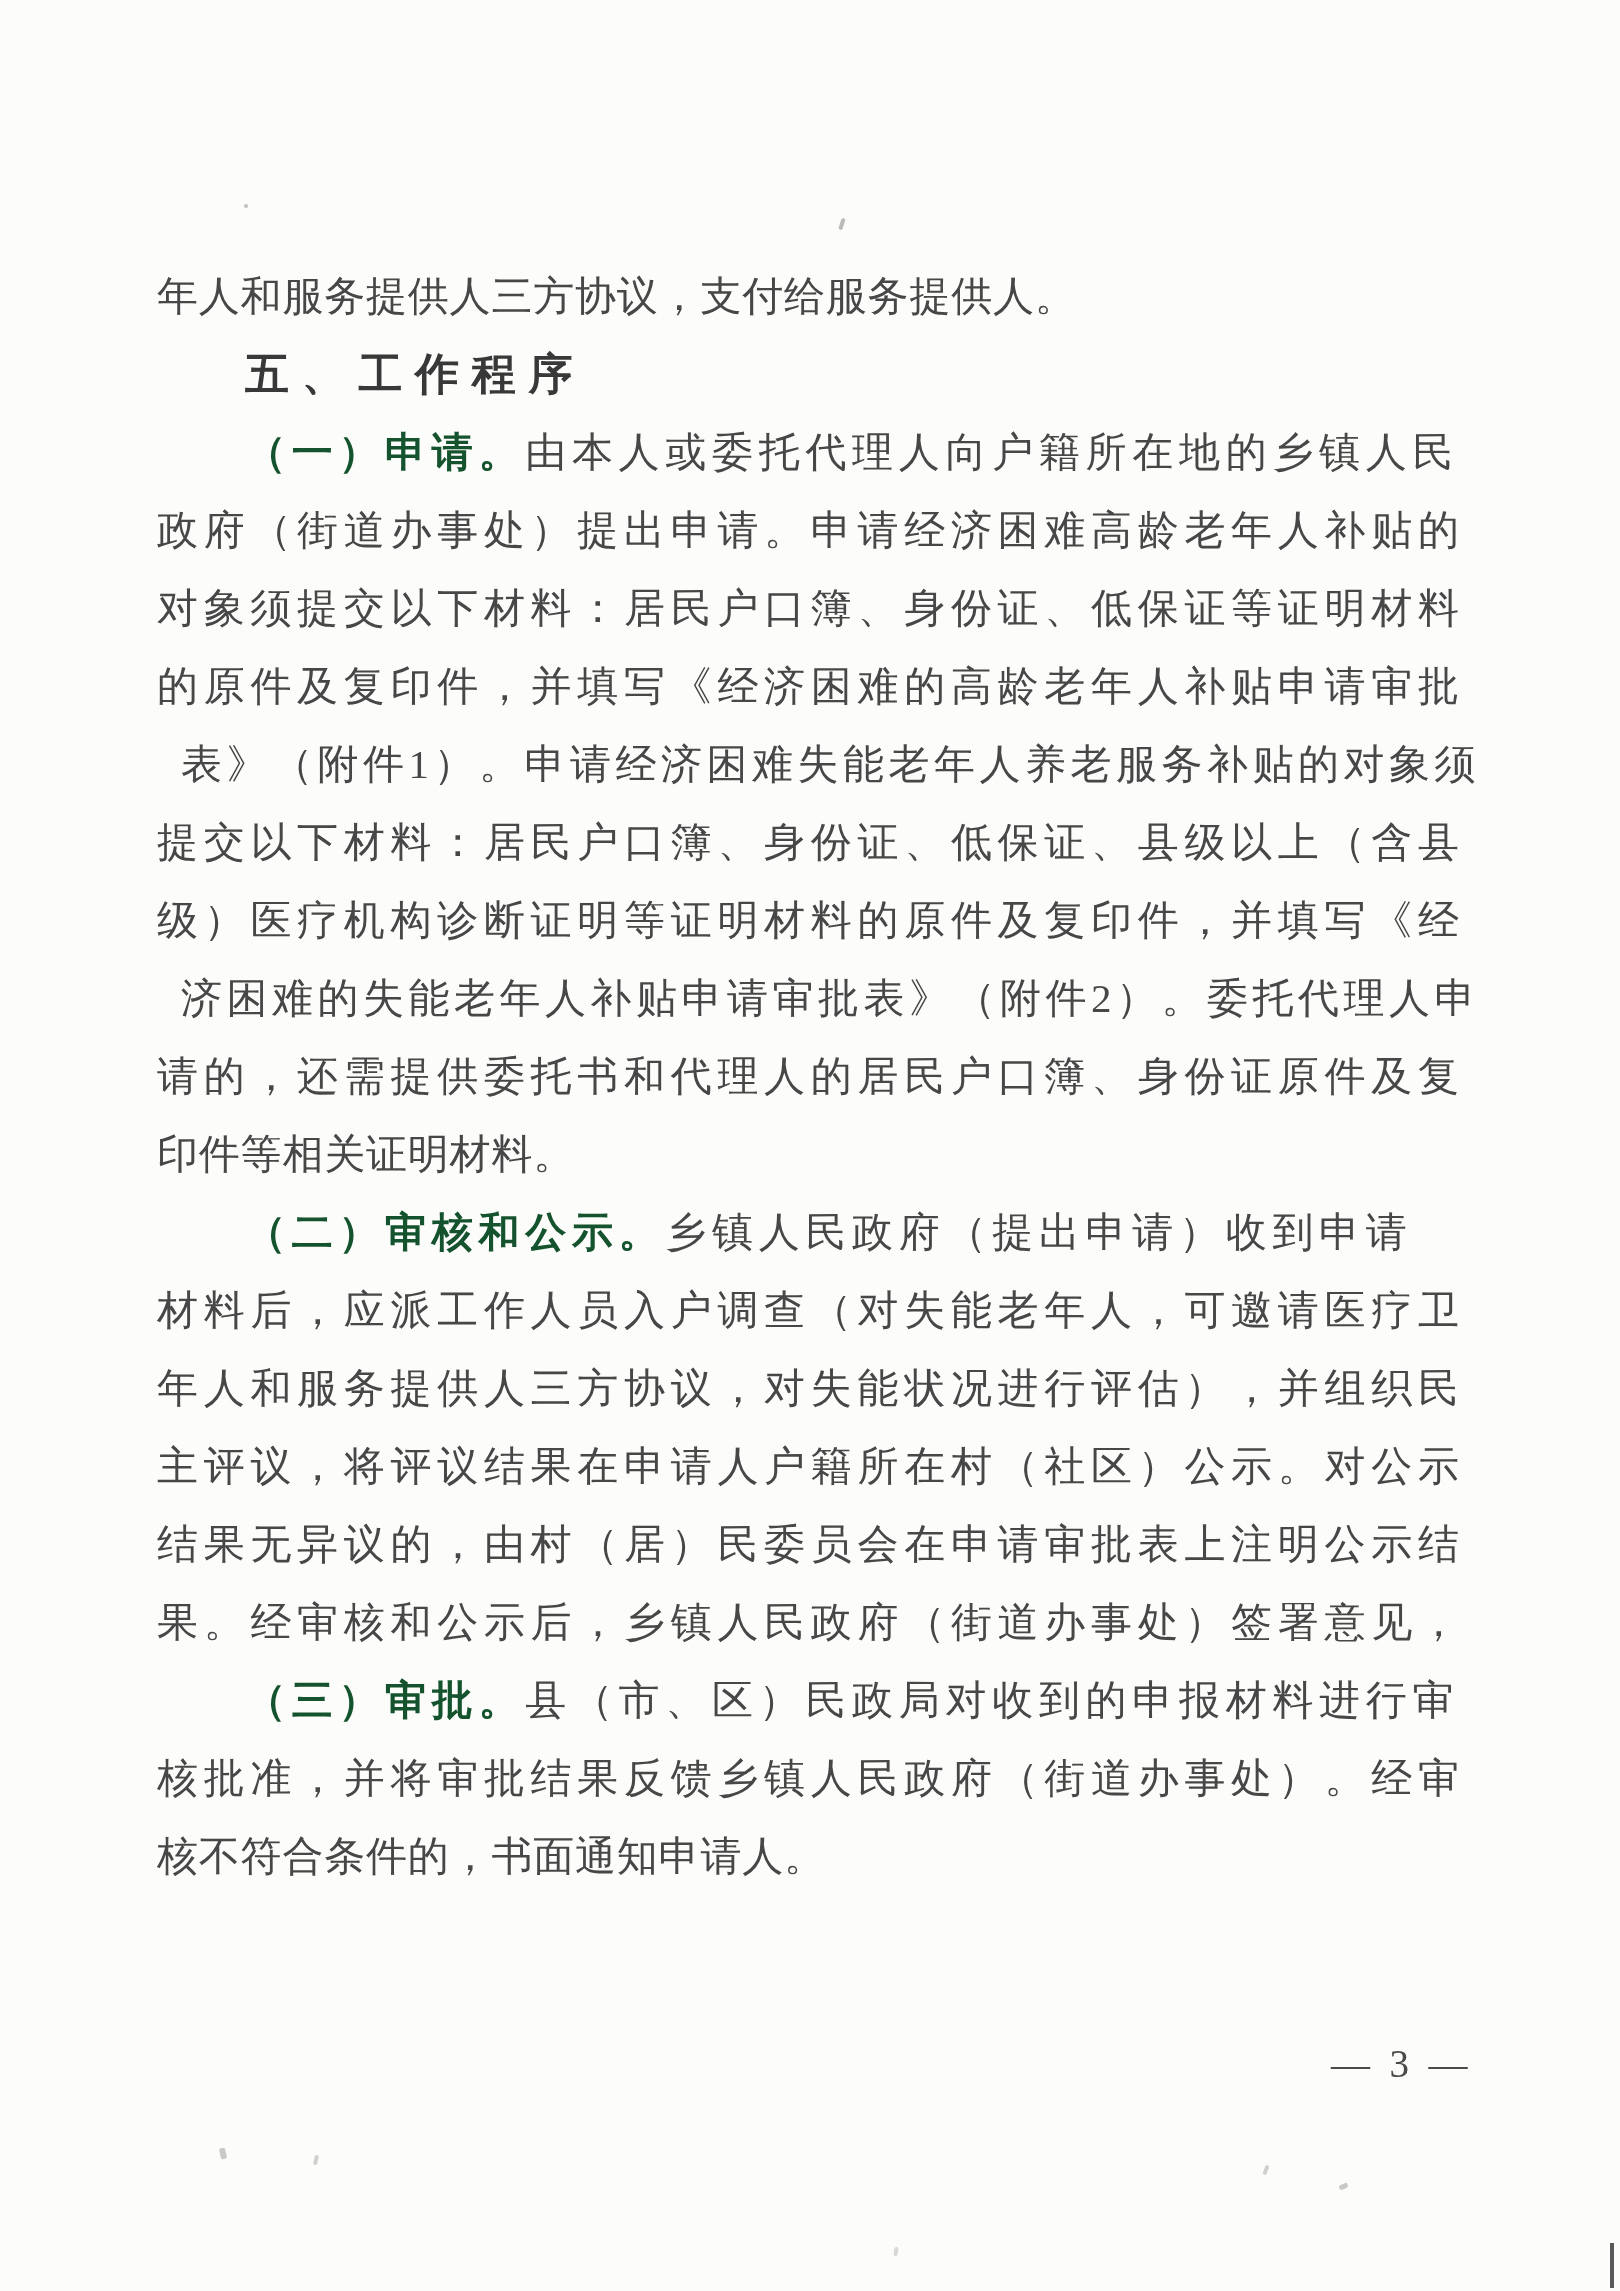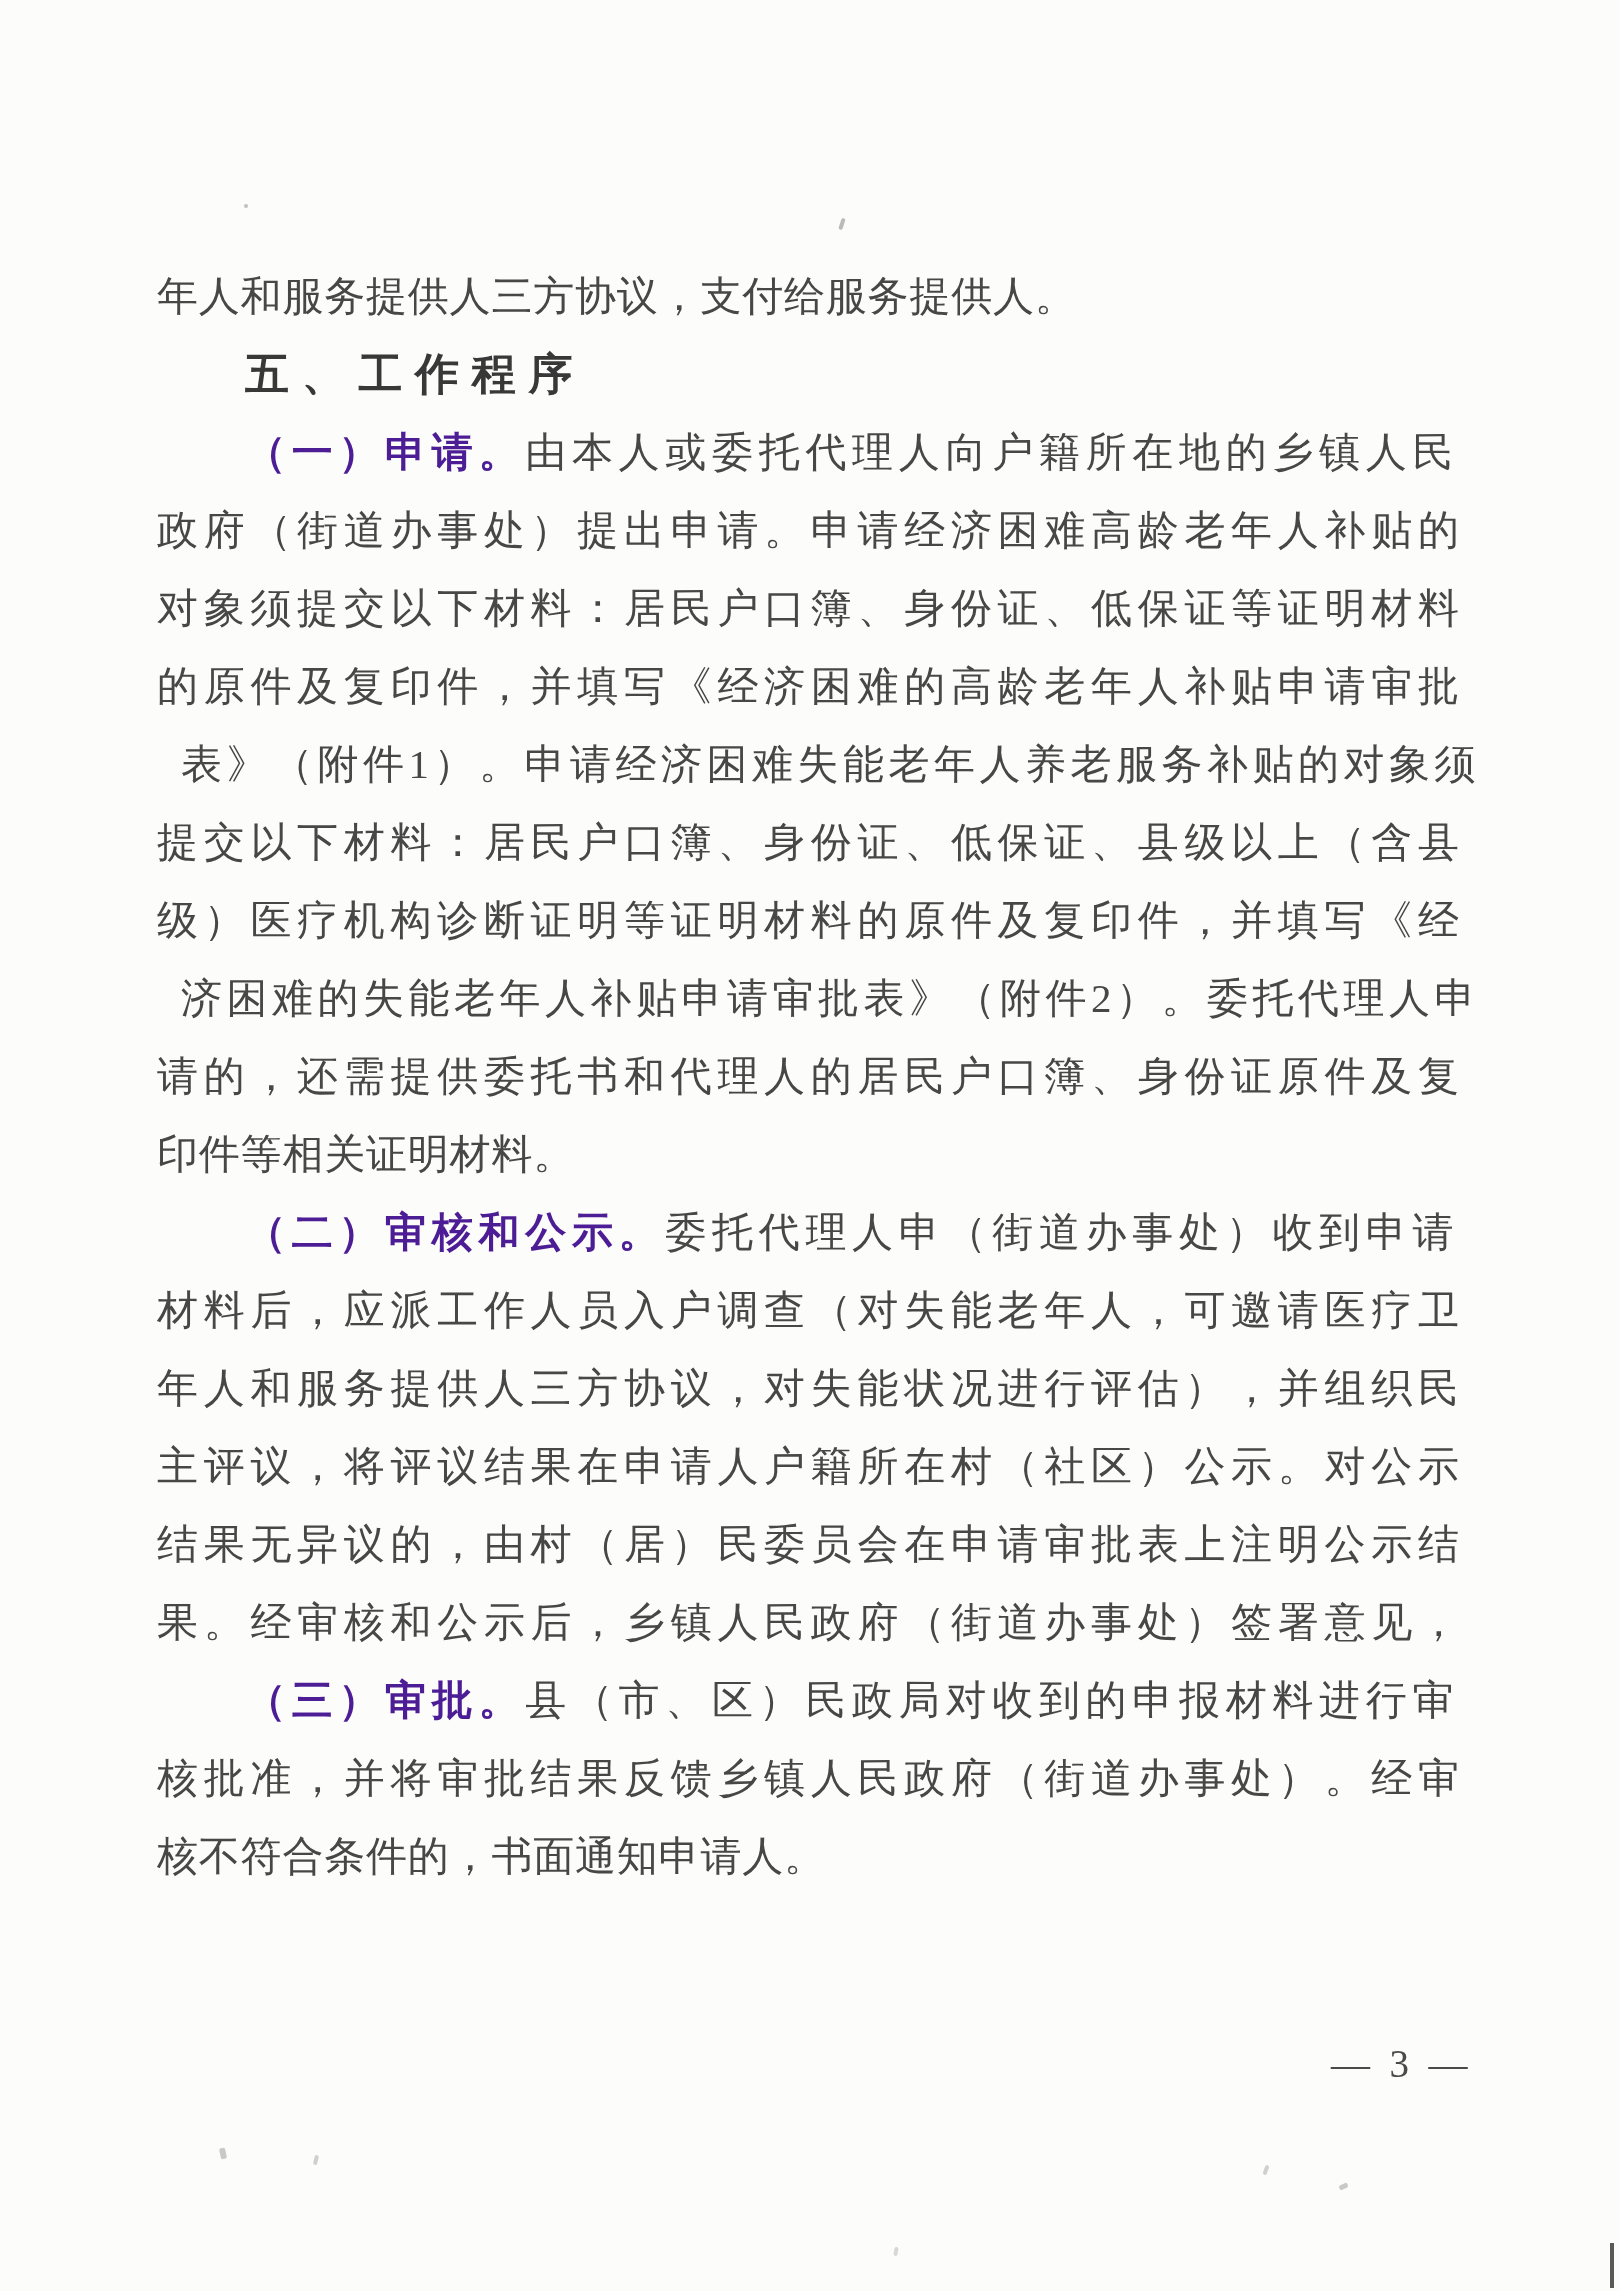--- a/index.html
+++ b/index.html
@@ -26,21 +26,21 @@
   }
   .line {
     height: 78px;
     line-height: 78px;
     white-space: nowrap;
   }
   .just   { letter-spacing: 5.7px; }
   .just-t { letter-spacing: 4.5px; margin-left: 24px; }
   .short  { letter-spacing: 0.8px; }
   .indent { text-indent: 88px; }
-  .lbl    { font-weight: 700; color: #4c1d95; }
+  .lbl    { font-weight: 700; color: #14532d; }
   .heading {
     font-family: "Liberation Sans", "DejaVu Sans", sans-serif;
     font-weight: 700;
     font-size: 44px;
     letter-spacing: 12.7px;
     color: #383838;
   }
   .page-number {
     position: absolute;
     left: 1331px;
@@ -81,21 +81,21 @@
     <div class="line just">政府（街道办事处）提出申请。申请经济困难高龄老年人补贴的</div>
     <div class="line just">对象须提交以下材料：居民户口簿、身份证、低保证等证明材料</div>
     <div class="line just">的原件及复印件，并填写《经济困难的高龄老年人补贴申请审批</div>
     <div class="line just-t">表》（附件1）。申请经济困难失能老年人养老服务补贴的对象须</div>
     <div class="line just">提交以下材料：居民户口簿、身份证、低保证、县级以上（含县</div>
     <div class="line just">级）医疗机构诊断证明等证明材料的原件及复印件，并填写《经</div>
     <div class="line just-t">济困难的失能老年人补贴申请审批表》（附件2）。委托代理人申</div>
     <div class="line just">请的，还需提供委托书和代理人的居民户口簿、身份证原件及复</div>
     <div class="line short">印件等相关证明材料。</div>
 
-    <div class="line indent just"><span class="lbl">（二）审核和公示。</span><span>委托代理人申（街道办事处）收到申请</span></div>
+    <div class="line indent just"><span class="lbl">（二）审核和公示。</span><span>乡镇人民政府（提出申请）收到申请</span></div>
     <div class="line just">材料后，应派工作人员入户调查（对失能老年人，可邀请医疗卫</div>
     <div class="line just">年人和服务提供人三方协议，对失能状况进行评估），并组织民</div>
     <div class="line just">主评议，将评议结果在申请人户籍所在村（社区）公示。对公示</div>
     <div class="line just">结果无异议的，由村（居）民委员会在申请审批表上注明公示结</div>
     <div class="line just">果。经审核和公示后，乡镇人民政府（街道办事处）签署意见，</div>
 
     <div class="line indent just"><span class="lbl">（三）审批。</span><span>县（市、区）民政局对收到的申报材料进行审</span></div>
     <div class="line just">核批准，并将审批结果反馈乡镇人民政府（街道办事处）。经审</div>
     <div class="line short">核不符合条件的，书面通知申请人。</div>
 

